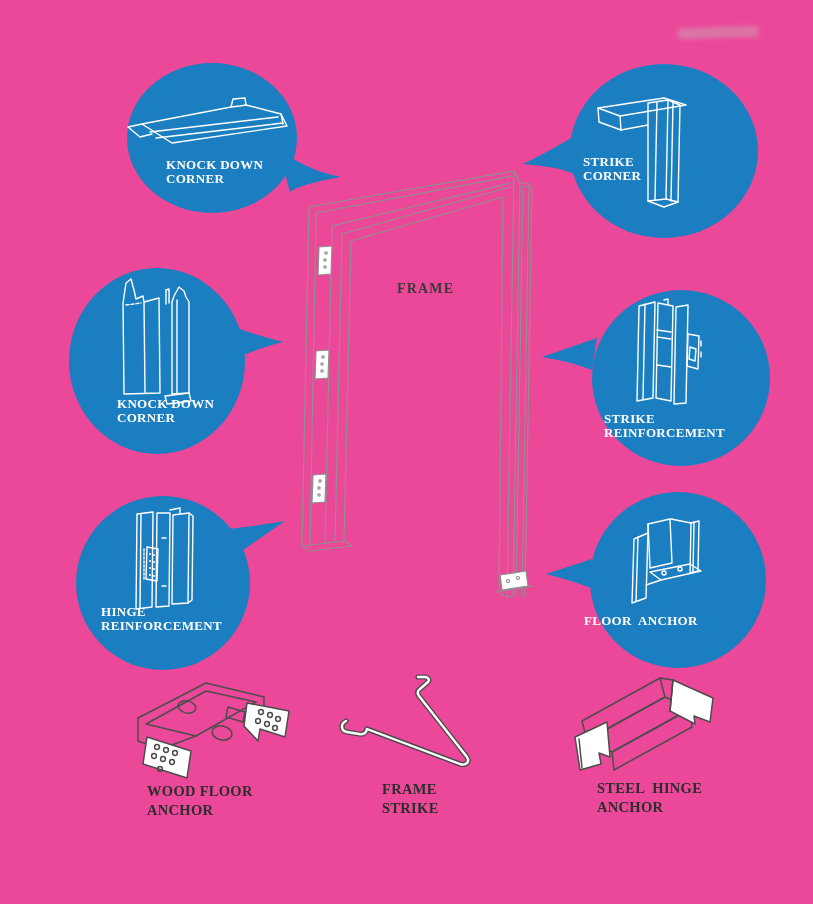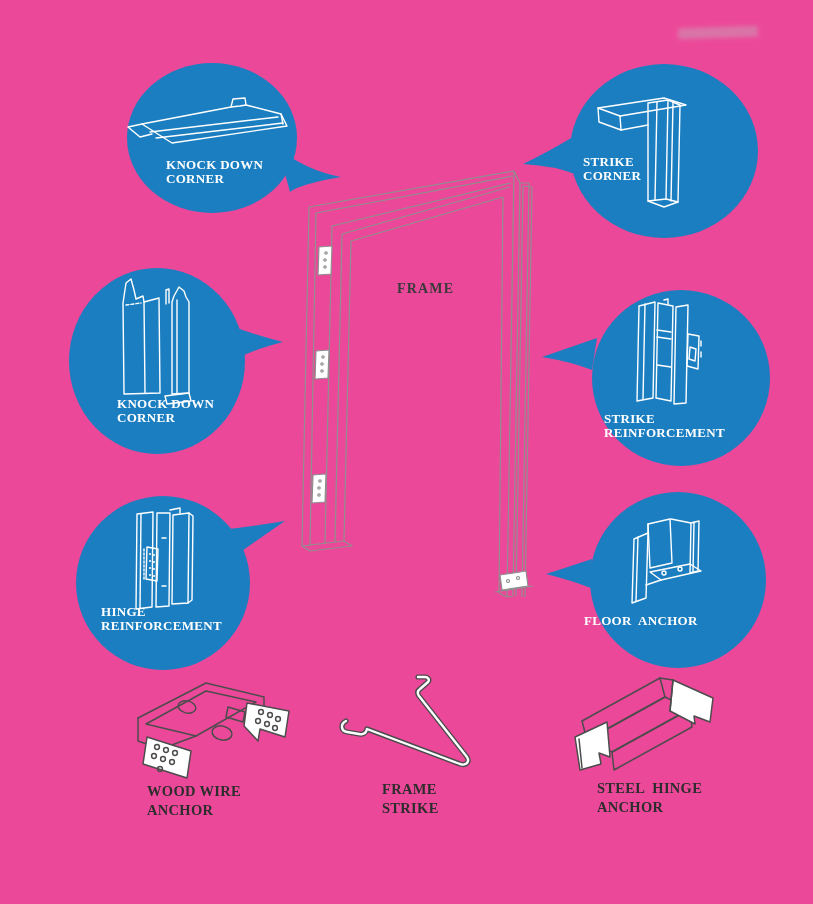--- a/index.html
+++ b/index.html
@@ -251,21 +251,21 @@
   </div>
 
   <div class="lbl bubble-lbl" style="left:584px;top:614px;">
     <span>FLOOR  ANCHOR</span>
     <span></span>
   </div>
 
   <div class="lbl frame-lbl" style="left:397px;top:281px;">FRAME</div>
 
   <div class="lbl anchor-lbl" style="left:147px;top:782px;">
-    <span>WOOD WIRE</span>
+    <span>WOOD FLOOR</span>
     <span>ANCHOR</span>
   </div>
 
   <div class="lbl anchor-lbl" style="left:382px;top:780px;">
     <span>FRAME</span>
     <span>STRIKE</span>
   </div>
 
   <div class="lbl anchor-lbl" style="left:597px;top:779px;">
     <span>STEEL  HINGE</span>

